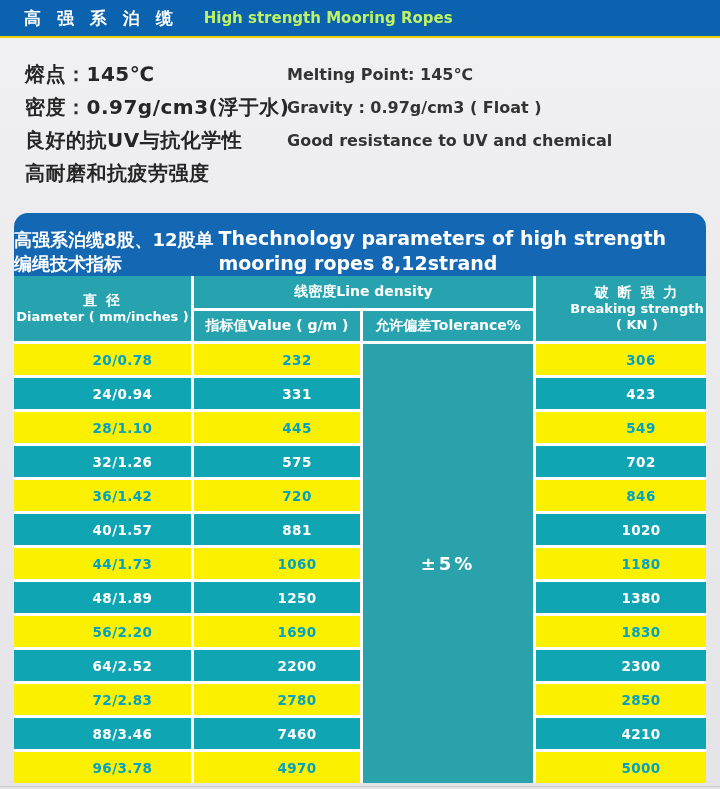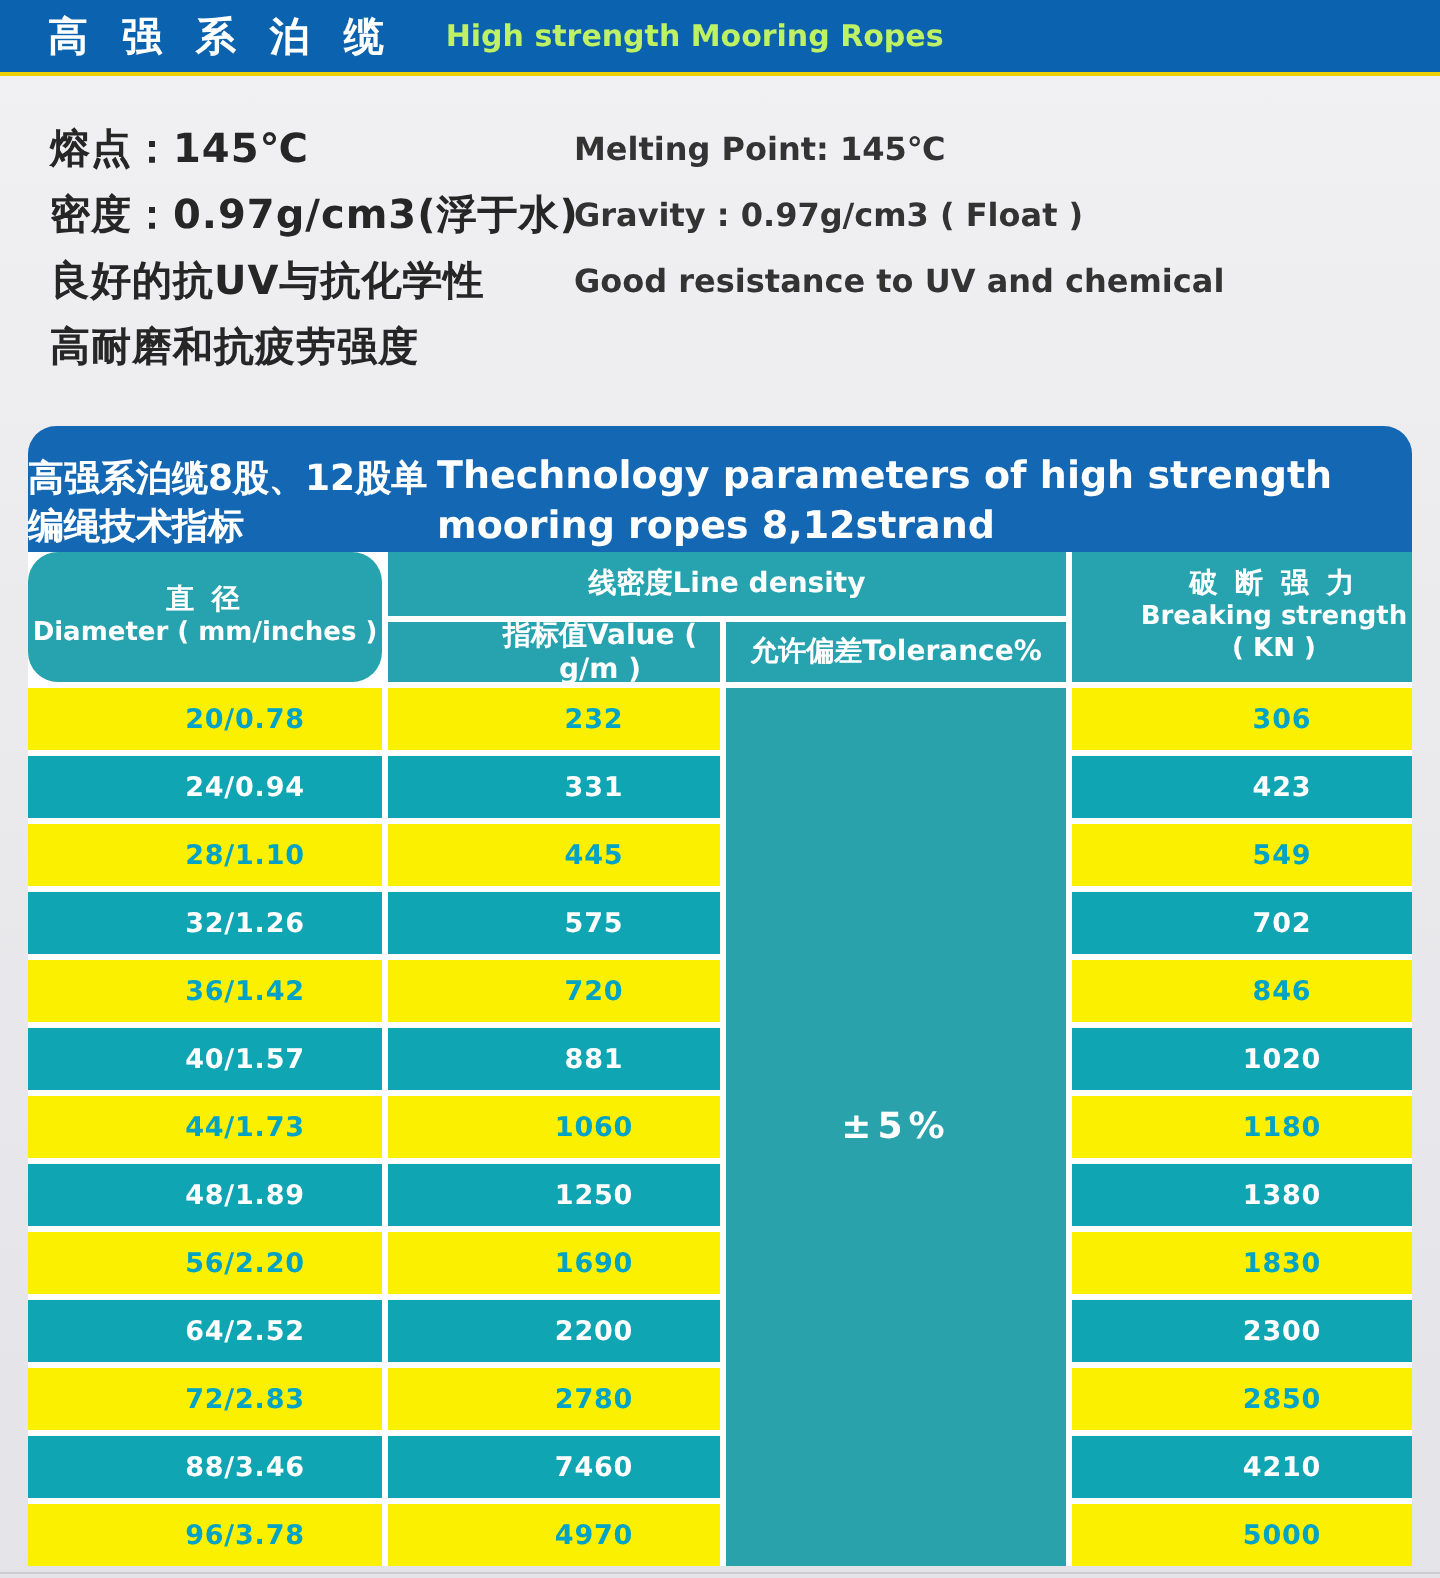--- a/index.html
+++ b/index.html
@@ -10,21 +10,21 @@
     font-family:"DejaVu Sans","Liberation Sans",sans-serif;
     overflow:hidden;
   }
   
   .topbar{
     position:absolute;left:0;top:0;width:720px;height:36px;
     background:#0b62ae;border-bottom:2px solid #eecf00;
     display:flex;align-items:center;
   }
   .topbar-zh{
-    color:#ffffff;font-size:20px;font-weight:bold;
+    color:#ffffff;font-size:17px;font-weight:bold;
     letter-spacing:5px;margin-left:24px;white-space:nowrap;
   }
   .topbar-en{
     color:#bef264;font-size:15px;font-weight:bold;
     margin-left:26px;white-space:nowrap;
   }
   
   .props{position:absolute;left:25px;top:58px;width:676px;}
   .prop-row{
     display:grid;grid-template-columns:262px 1fr;
@@ -56,24 +56,24 @@
     gap:3px;background:#ffffff;
   }
   .tbl > div{
     display:flex;align-items:center;justify-content:center;
     text-align:center;
   }
   .th{background:#26a3ae;color:#ffffff;font-weight:bold;flex-direction:column;}
   .th .zh{font-size:14px;letter-spacing:2px;line-height:17px;}
   .th .en{font-size:13px;letter-spacing:0;line-height:16px;}
   .th-one{font-size:14px;font-weight:bold;}
-  .hA{grid-column:1;grid-row:1 / 3;border-radius:15px;}
+  .hA{grid-column:1;grid-row:1 / 3;}
   .hB{grid-column:2 / 4;grid-row:1;}
   .hE{grid-column:4;grid-row:1 / 3;padding-left:32px;}
-  .hC{grid-column:2;grid-row:2;padding-left:46px;}
+  .hC{grid-column:2;grid-row:2;}
   .hD{grid-column:3;grid-row:2;}
   .merged{
     grid-column:3;grid-row:3 / 16;
     background:#2aa2ac;color:#ffffff;
     font-size:18px;font-weight:bold;letter-spacing:3px;
   }
   .cell{font-size:13.5px;font-weight:bold;letter-spacing:0.4px;padding-left:40px;}
   .y{background:#fbf000;color:#00a2c6;}
   .t{background:#10a5b3;color:#ffffff;}
   .bottom-line{

